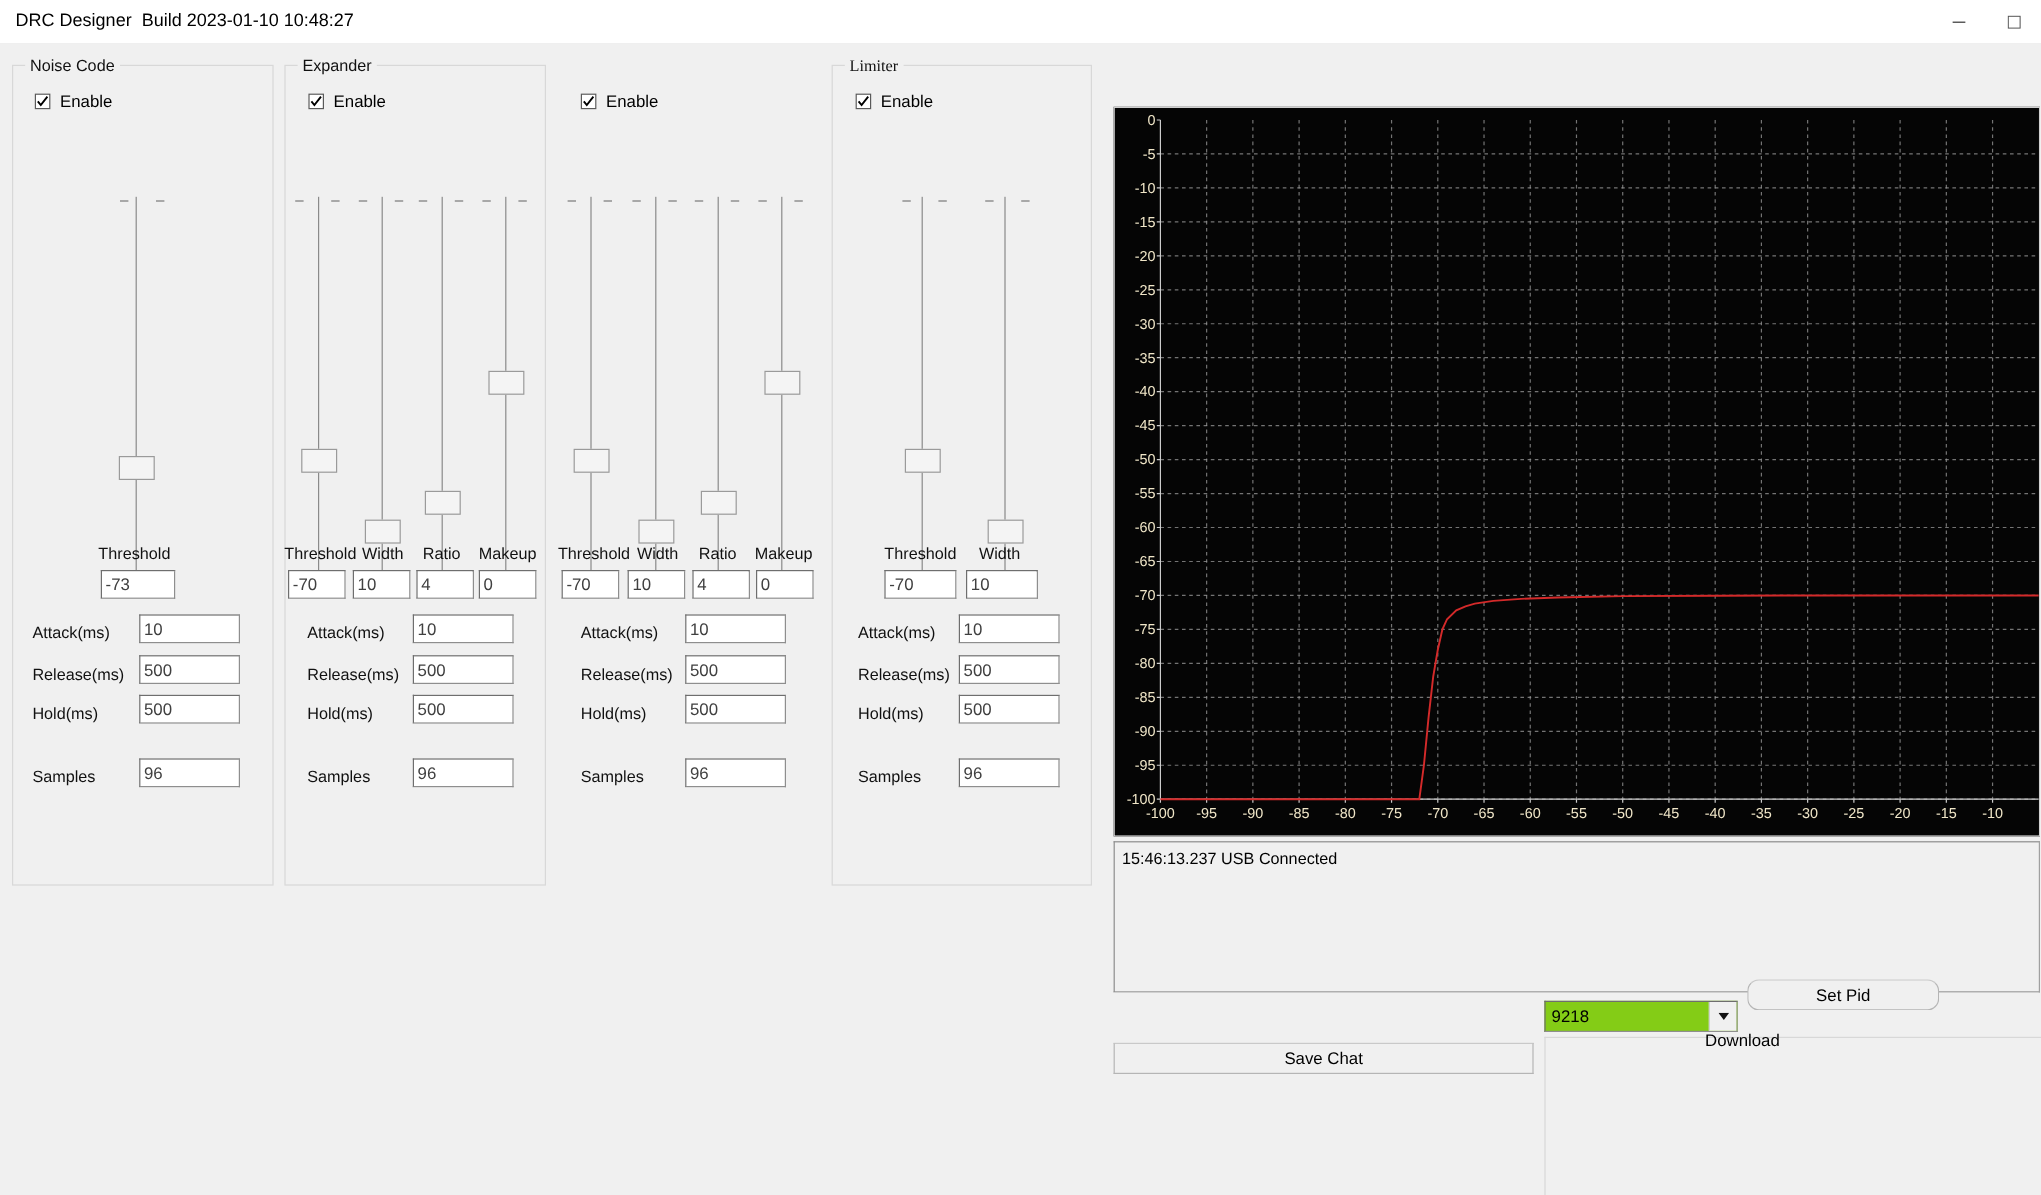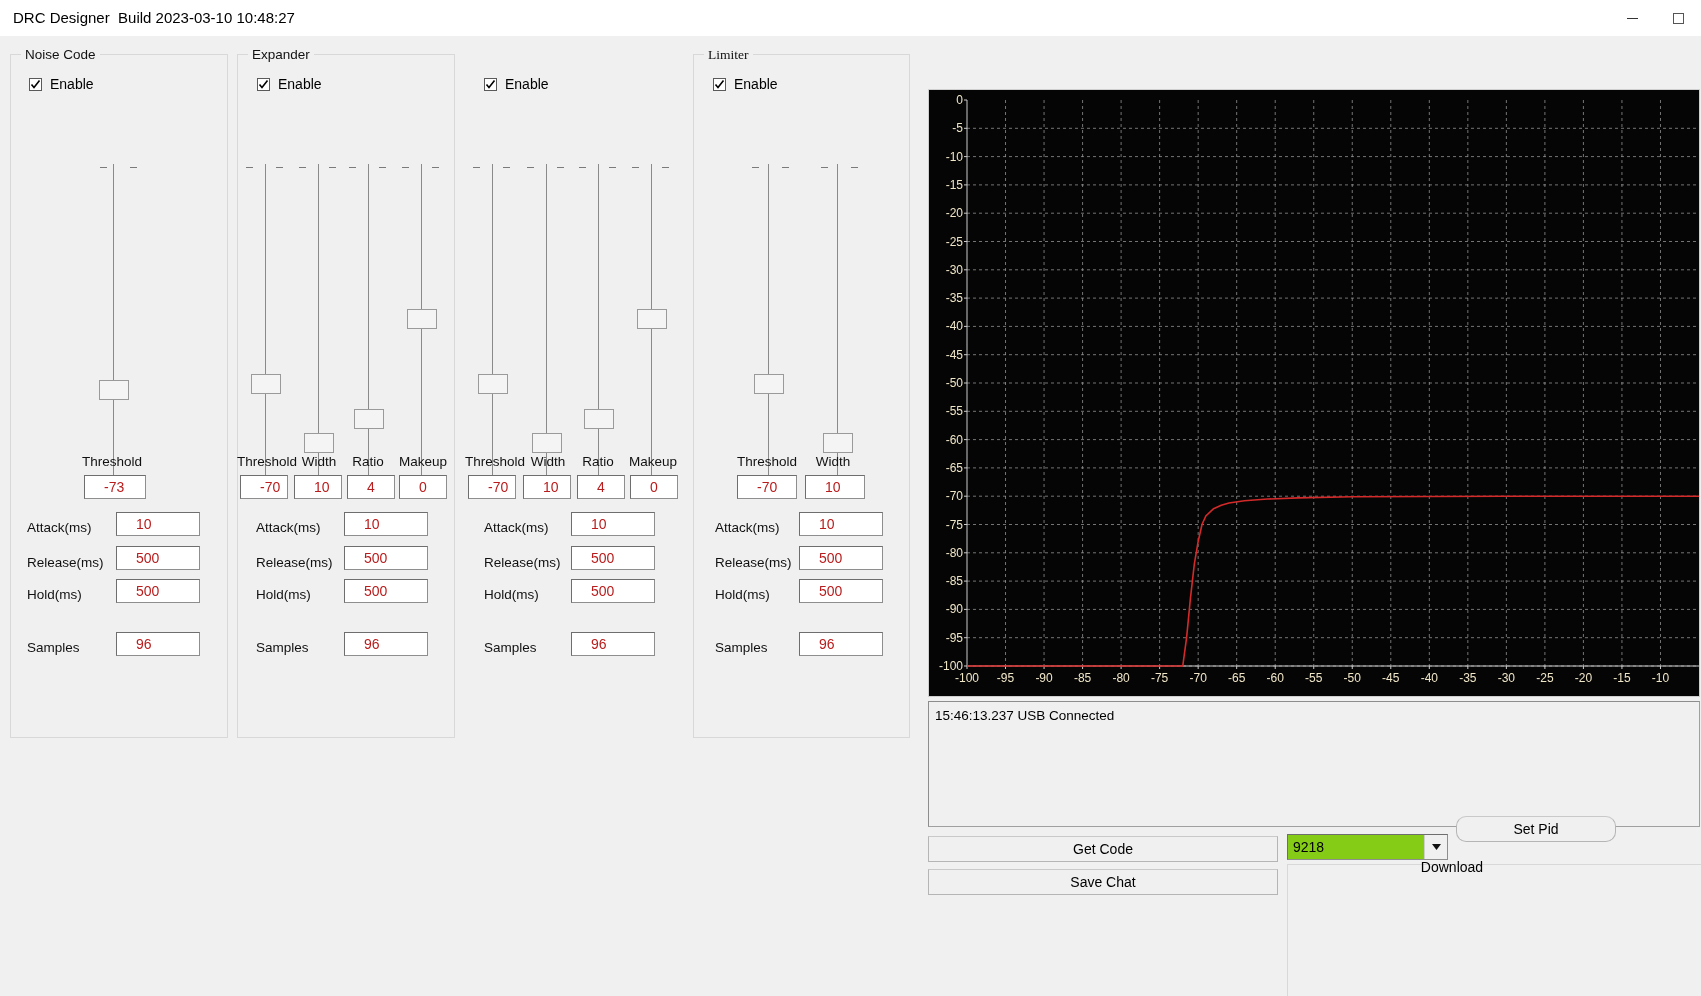--- a/index.html
+++ b/index.html
@@ -121,22 +121,22 @@
   .lbl.center { text-align: center; }
   .txt {
     position: absolute;
     box-sizing: border-box;
     background: #ffffff;
     border: 1px solid #8e8e8e;
     border-top-color: #6e6e6e;
     border-left-color: #6e6e6e;
     font-family: "Liberation Sans", sans-serif;
     font-size: 14px;
-    color: #b91c1c;
-    padding: 0 0 0 19px;
+    color: #404040;
+    padding: 0 0 0 3px;
     line-height: 22px;
     height: 24px;
     overflow: hidden;
     white-space: nowrap;
   }
 
   
   #chart-panel {
     position: absolute;
     left: 928px; top: 53px;
@@ -206,21 +206,21 @@
 
   .panel-sep {
     position: absolute;
     background: #d8d8d8;
   }
 </style>
 </head>
 <body>
 
 <div id="titlebar">
-  <div class="caption">DRC Designer  Build 2023-03-10 10:48:27</div>
+  <div class="caption">DRC Designer  Build 2023-01-10 10:48:27</div>
   <div class="win-btns">
     <div class="win-btn">
       <svg width="11" height="11" viewBox="0 0 11 11">
         <rect x="0" y="5" width="11" height="1" fill="#333"></rect>
       </svg>
     </div>
     <div class="win-btn">
       <svg width="11" height="11" viewBox="0 0 11 11">
         <rect x="0.5" y="0.5" width="10" height="10" fill="none" stroke="#555" stroke-width="1"></rect>
       </svg>
@@ -554,21 +554,20 @@
         <text x="731.4736842105262" y="592" fill="#f0e6c8" font-size="12" font-family="&quot;Liberation Sans&quot;, sans-serif" text-anchor="middle">-10</text>
         <line x1="731.4736842105262" y1="576" x2="731.4736842105262" y2="579" stroke="#cccccc" stroke-width="1"></line>
         <path d="M 38.00 576.00 L 253.75 576.00 L 257.60 547.70 L 261.45 508.08 L 265.31 474.12 L 269.16 451.48 L 273.01 434.50 L 276.86 426.01 L 284.57 418.65 L 292.27 415.26 L 299.98 412.99 L 315.39 410.73 L 338.51 409.03 L 369.33 407.90 L 423.26 406.77 L 500.32 406.48 L 577.37 406.20 L 654.42 406.20 L 770.00 406.20" fill="none" stroke="#d42a2a" stroke-width="1.6"></path>
       </svg>
   </div>
 
   <div id="logbox">
       <div class="line">15:46:13.237 USB Connected</div>
     </div>
 
-  <div class="btn" style="left:928px; top:800px; width:350px; height:26px;">Get Code</div>
   <div class="btn" style="left:928px; top:833px; width:350px; height:26px;">Save Chat</div>
 
   <div class="combo" style="left:1287px; top:798px; width:161px; height:26px;">
     <span class="val">9218</span>
     <span class="arrow">
       <svg width="9" height="6" viewBox="0 0 9 6">
         <path d="M0 0 L9 0 L4.5 6 Z" fill="#111"></path>
       </svg>
     </span>
   </div>

